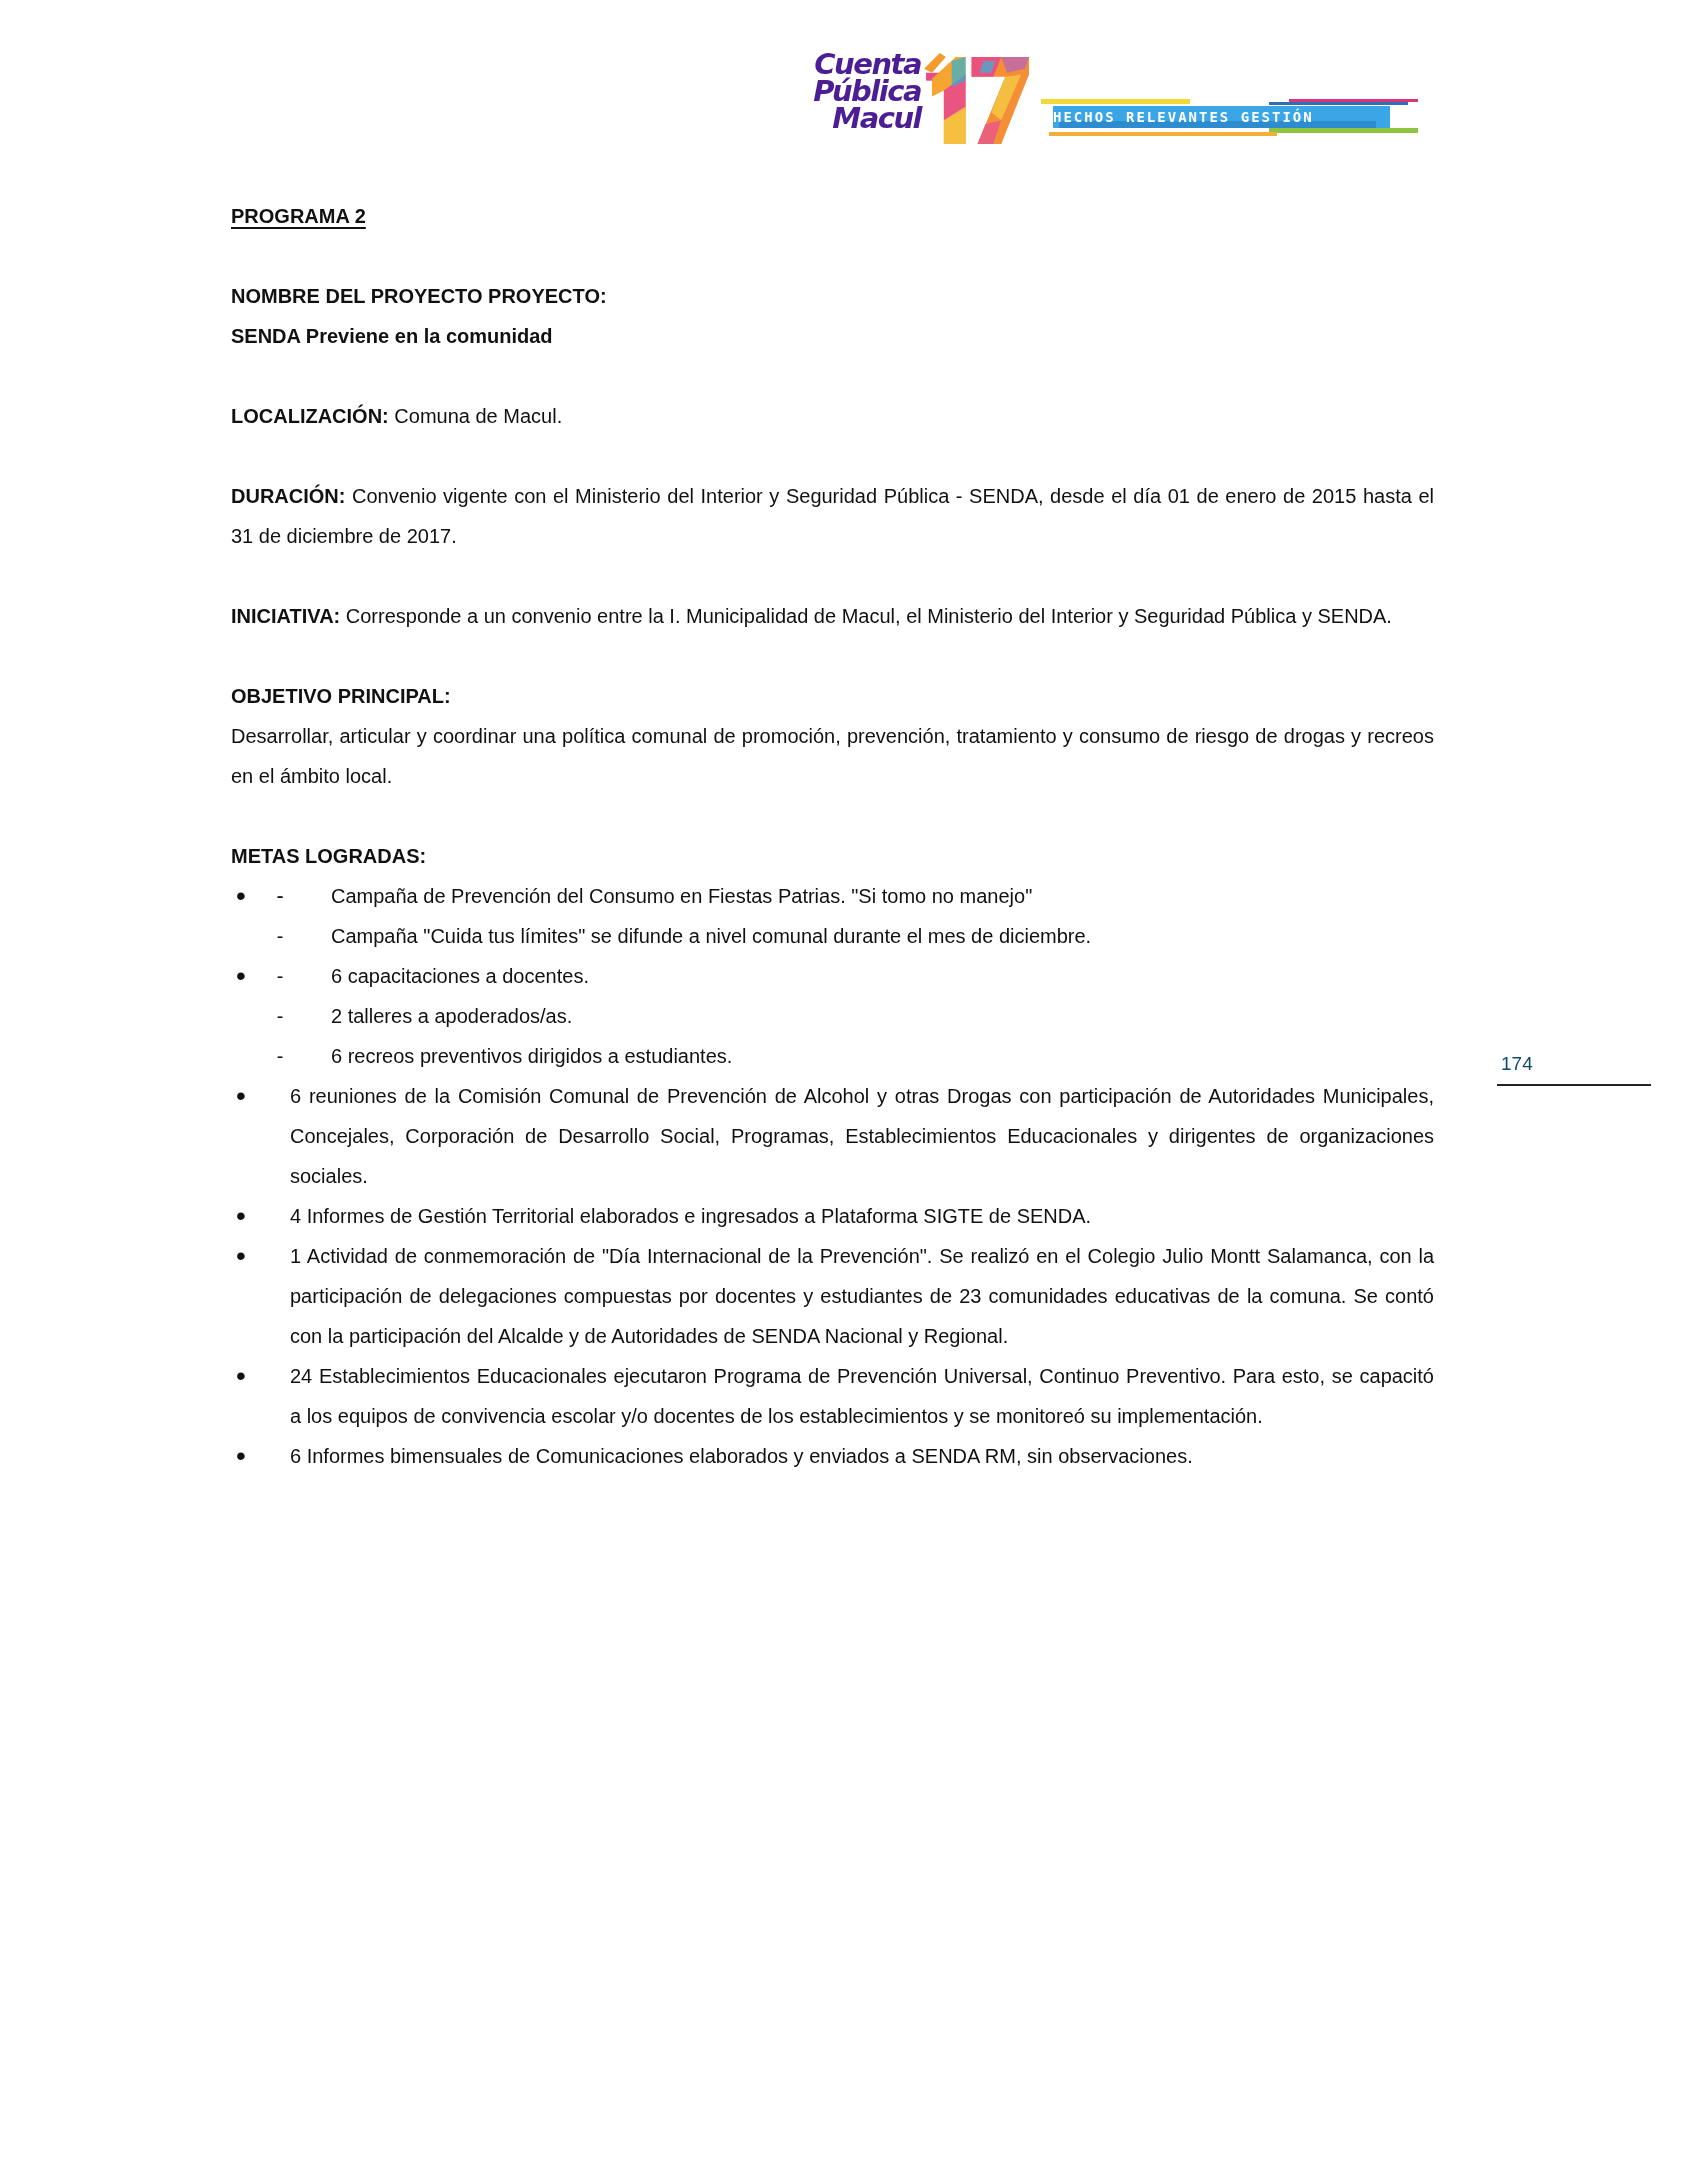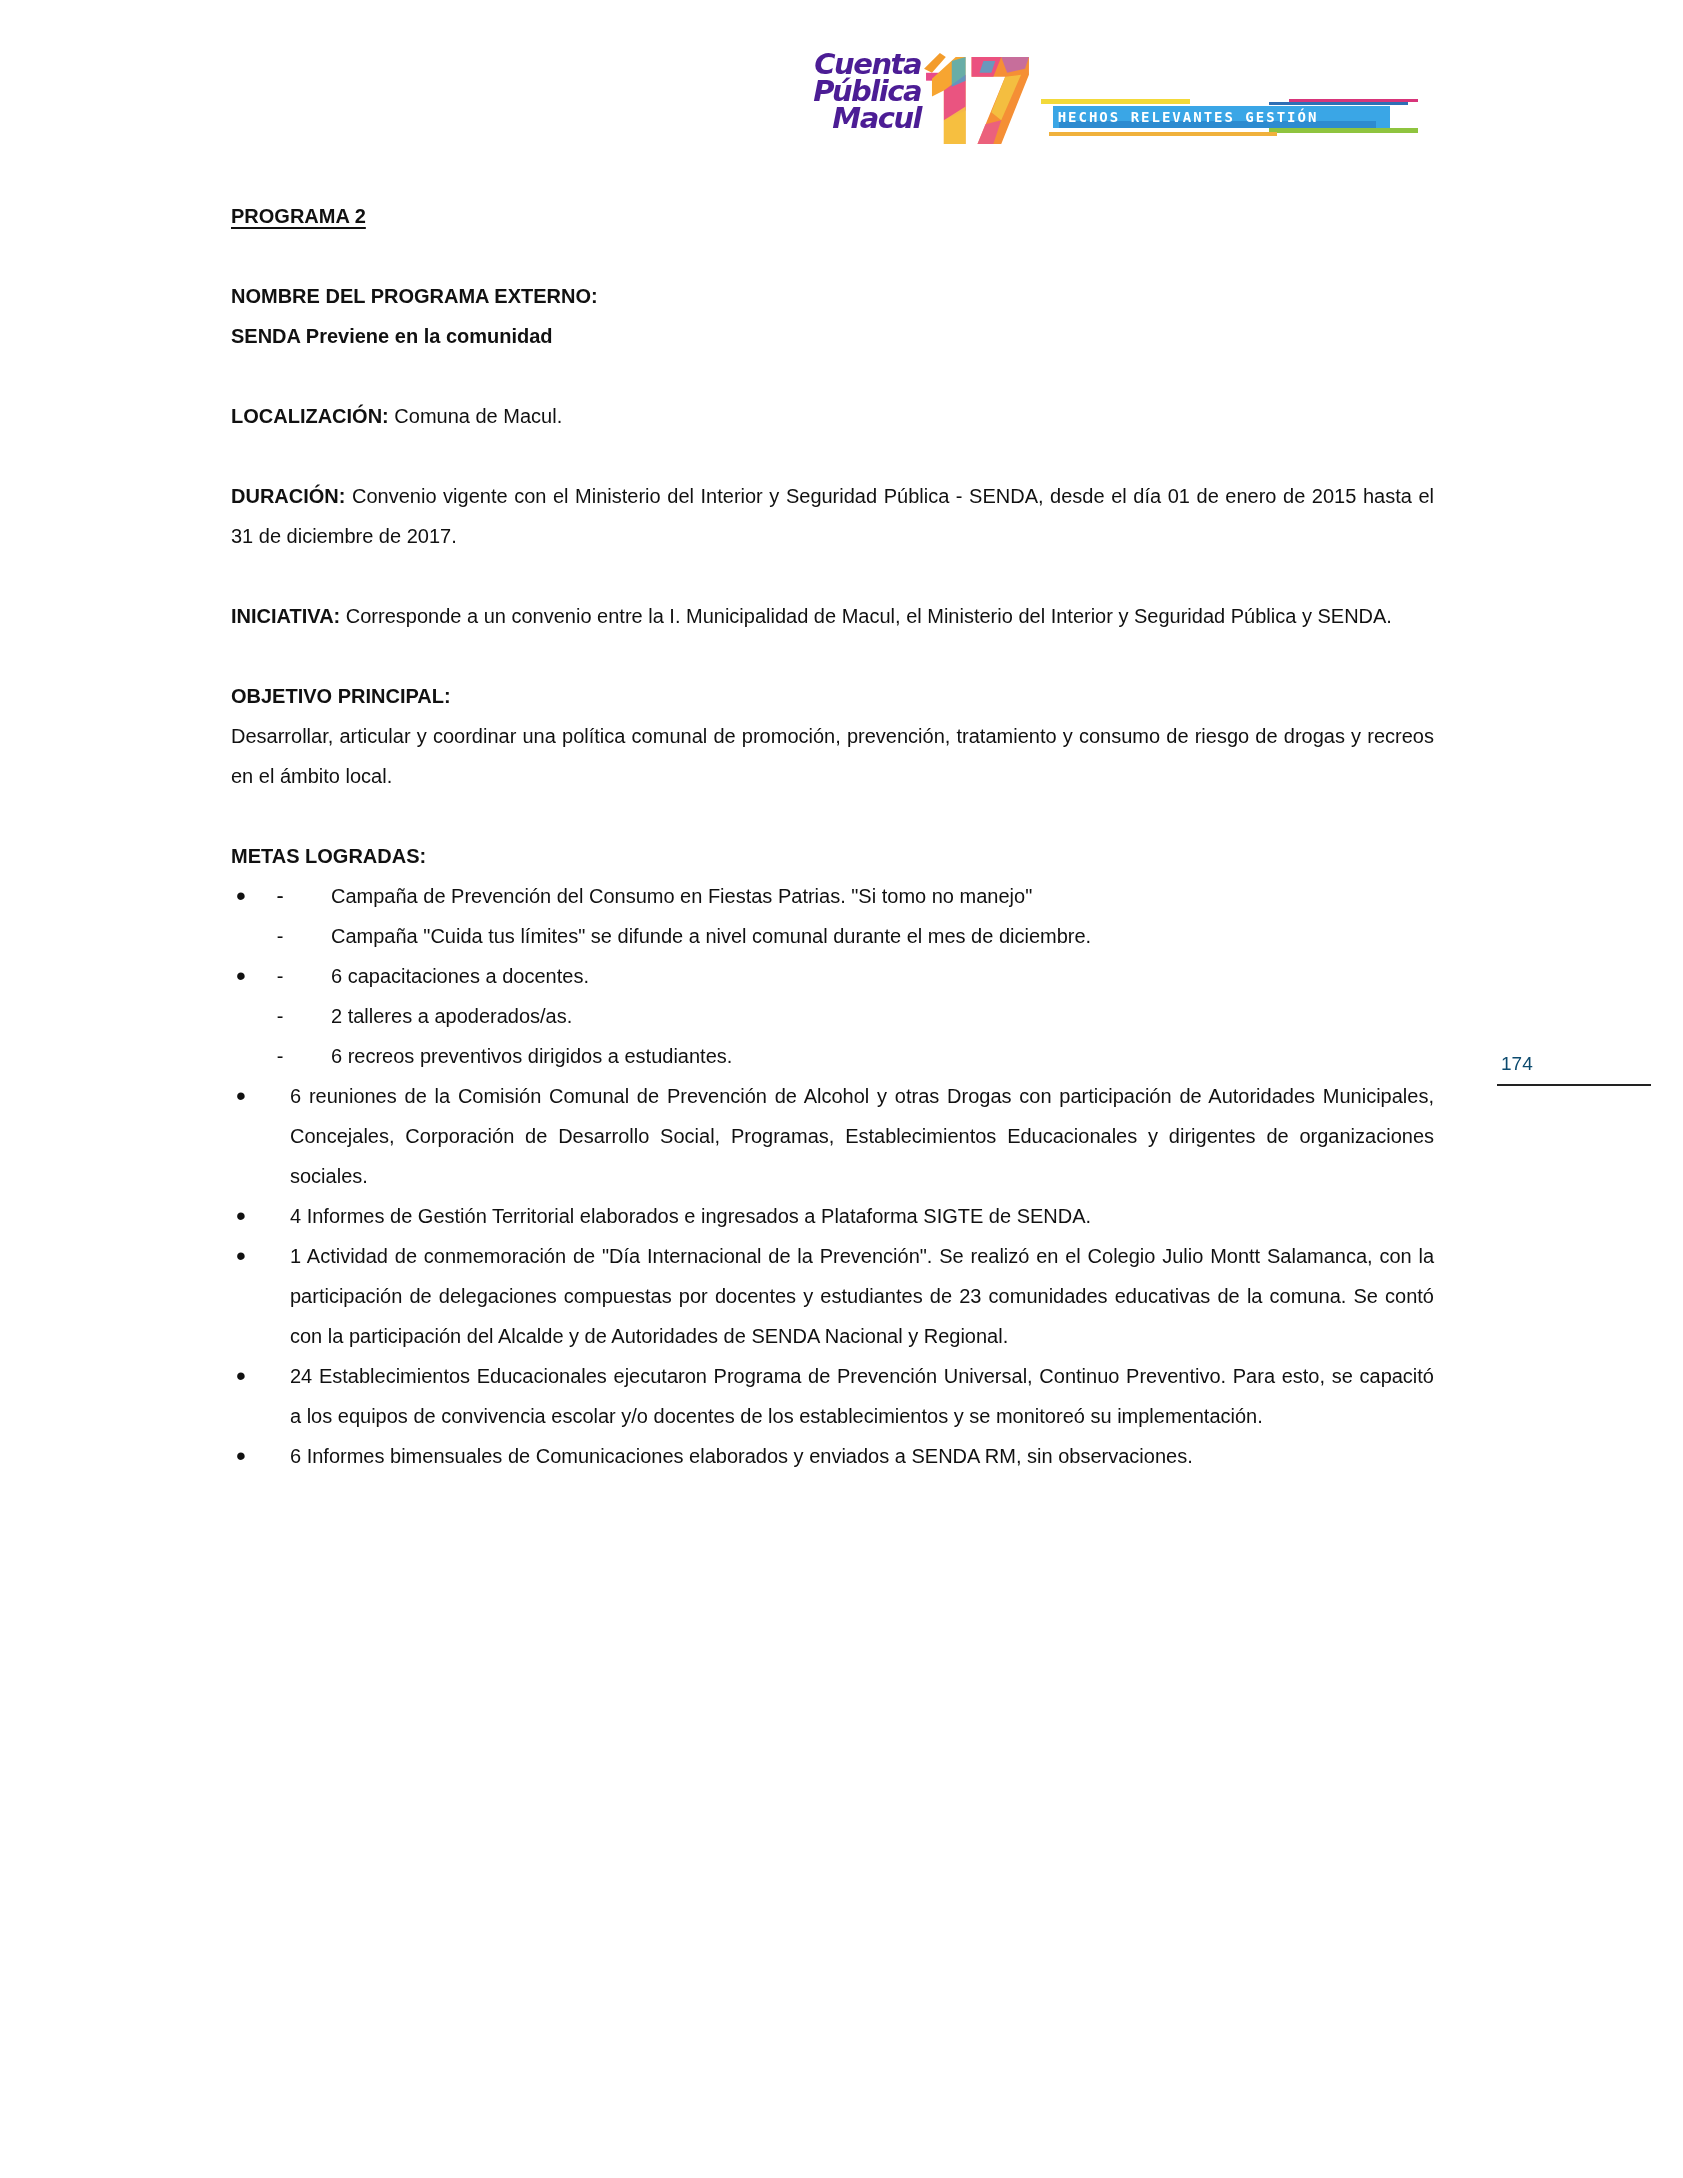--- a/index.html
+++ b/index.html
@@ -16,21 +16,21 @@
   .banner { position: absolute; left: 269px; top: 48px; width: 376px; height: 50px; }
   .banner .stripe { position: absolute; height: 5px; }
   .banner .s-yellow-top { left: 0; top: 0; width: 149px; background: #f2d93a; }
   .banner .s-magenta { left: 248px; top: 0; width: 129px; height: 3px; background: #d8357a; }
   .banner .s-navy { left: 228px; top: 3px; width: 139px; height: 3px; background: #2f6fb5; }
   .banner .bar { position: absolute; left: 12px; top: 7px; width: 337px; height: 22px;
                  background: #3aa6e6; }
   .banner .bar-dark { position: absolute; left: 18px; top: 22px; width: 317px; height: 7px; background: #2d8bd0; }
   .banner .text { position: absolute; left: 12px; top: 7px; width: 270px; height: 22px;
                   color: #ffffff; font-family: "DejaVu Sans Mono", monospace; font-weight: bold;
-                  font-size: 14px; line-height: 22px; text-align: center; letter-spacing: 2px; }
+                  font-size: 14px; line-height: 22px; text-align: left; letter-spacing: 2px; }
   .banner .s-green { left: 228px; top: 29px; width: 149px; height: 5px; background: #8fc43f; }
   .banner .s-orange { left: 8px; top: 33px; width: 228px; height: 4px; background: #f0b13c; }
 
   
   .page-number { position: absolute; left: 1501px; top: 1053px; font-size: 19px; color: #0c4a6e; }
   .page-rule { position: absolute; left: 1497px; top: 1084px; width: 154px; height: 2px; background: #222; }
 
   
   .content { position: absolute; left: 231px; top: 196px; width: 1203px;
              font-family: "Liberation Sans", sans-serif; font-size: 20px; line-height: 40px; }
@@ -86,21 +86,21 @@
   </div>
 </div>
 
 <div class="page-number">174</div>
 <div class="page-rule"></div>
 
 <div class="content">
   <p class="line b u">PROGRAMA 2</p>
   <div class="gap"></div>
 
-  <p class="line b">NOMBRE DEL PROGRAMA EXTERNO:</p>
+  <p class="line b">NOMBRE DEL PROYECTO PROYECTO:</p>
   <p class="line b">SENDA Previene en la comunidad</p>
   <div class="gap"></div>
 
   <p class="line"><span class="b">LOCALIZACIÓN:</span><span> Comuna de Macul.</span></p>
   <div class="gap"></div>
 
   <p class="line justify"><span class="b">DURACIÓN:</span><span> Convenio vigente con el Ministerio del Interior y Seguridad Pública - SENDA, desde el día 01 de enero de 2015 hasta el 31 de diciembre de 2017.</span></p>
   <div class="gap"></div>
 
   <p class="line justify"><span class="b">INICIATIVA:</span><span> Corresponde a un convenio entre la I. Municipalidad de Macul, el Ministerio del Interior y Seguridad Pública y SENDA.</span></p>

